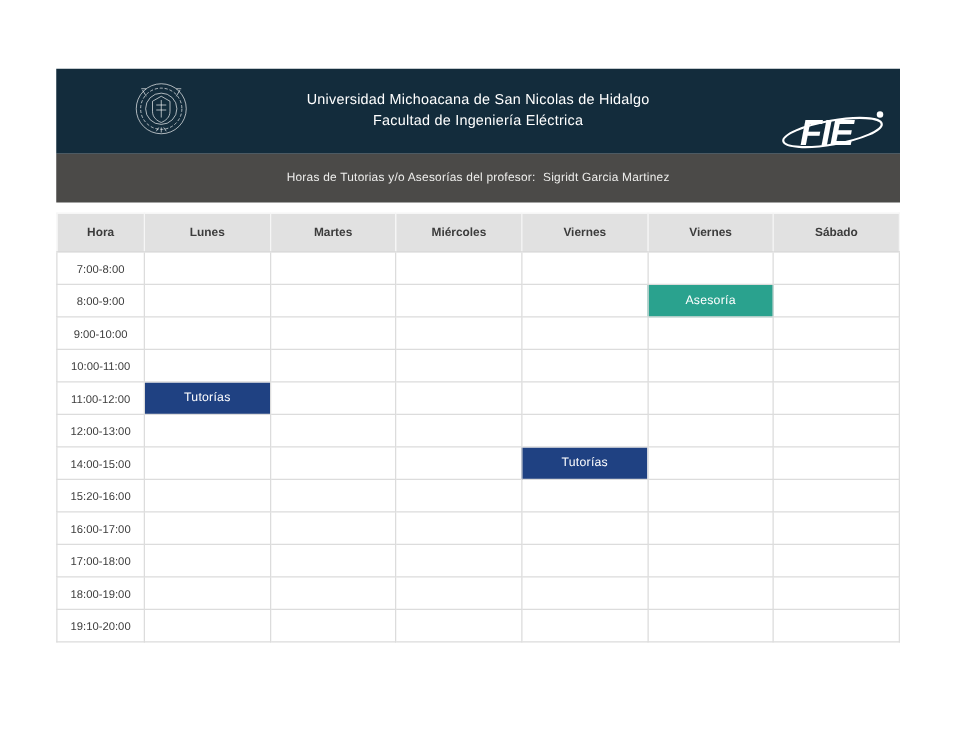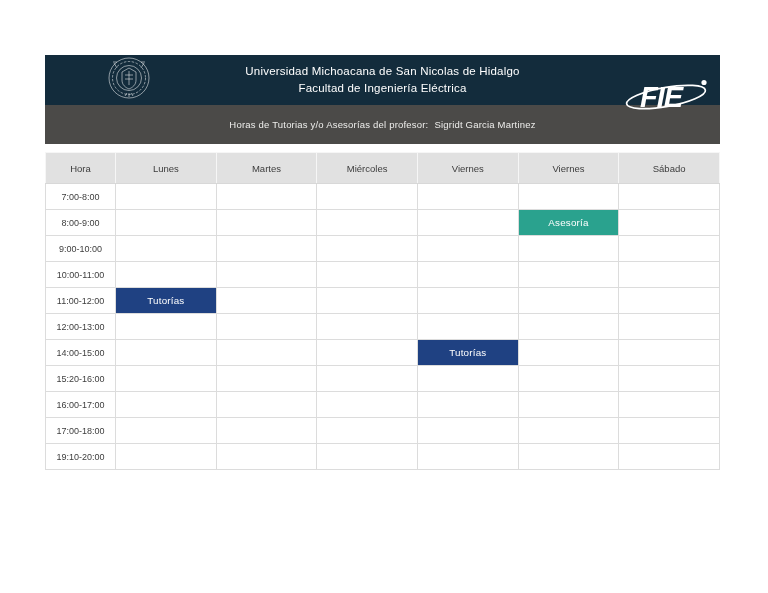--- a/index.html
+++ b/index.html
@@ -3,34 +3,34 @@
 <meta charset="utf-8">
 <style>
   html,body{margin:0;padding:0;}
   body{
     width:768px;height:593px;background:#ffffff;position:relative;
     font-family:"Liberation Sans",sans-serif;overflow:hidden;
   }
   .page{position:absolute;left:45px;top:55px;width:675px;}
 
   
-  .topbar{background:#132c3c;height:50px;display:flex;align-items:center;}
+  .topbar{background:#132c3c;height:68px;display:flex;align-items:center;}
   .seal-wrap{width:150px;display:flex;justify-content:flex-start;align-items:center;padding-left:56px;box-sizing:border-box;}
   .title-wrap{flex:1;text-align:center;color:#ffffff;font-size:11.5px;line-height:1.45;letter-spacing:.2px;}
   .fie-wrap{width:150px;display:flex;justify-content:flex-end;align-items:center;padding-right:8px;box-sizing:border-box;margin-top:36px;}
 
   
   .subbar{background:#4b4a48;height:39px;display:flex;align-items:center;justify-content:center;color:#eeeeec;font-size:9.5px;letter-spacing:.2px;}
   .subbar .prof{margin-left:6px;}
 
   
   .table-wrap{margin-top:8px;}
   table{width:675px;border-collapse:collapse;table-layout:fixed;}
   th{
-    background:#e1e1e1;height:28px;font-weight:normal;color:#3c3c3c;
+    background:#e1e1e1;height:28px;font-weight:bold;color:#3c3c3c;
     font-size:9.5px;border:1px solid #f6f6f6;border-bottom:1px solid #d8d8d8;
   }
   td{
     height:25px;border:1px solid #dcdcdc;text-align:center;
     color:#3d3d3d;font-size:9px;background:#ffffff;padding:0;
   }
   td.event{color:#ffffff;font-size:9.8px;letter-spacing:.2px;}
   col.time-col{width:70px;}
 </style>
 </head>
@@ -181,20 +181,29 @@
           <tr>
             <td>17:00-18:00</td>
             <td></td>
             <td></td>
             <td></td>
             <td></td>
             <td></td>
             <td></td>
           </tr>
           <tr>
+            <td>18:00-19:00</td>
+            <td></td>
+            <td></td>
+            <td></td>
+            <td></td>
+            <td></td>
+            <td></td>
+          </tr>
+          <tr>
             <td>19:10-20:00</td>
             <td></td>
             <td></td>
             <td></td>
             <td></td>
             <td></td>
             <td></td>
           </tr>
         </tbody>
     </table>

